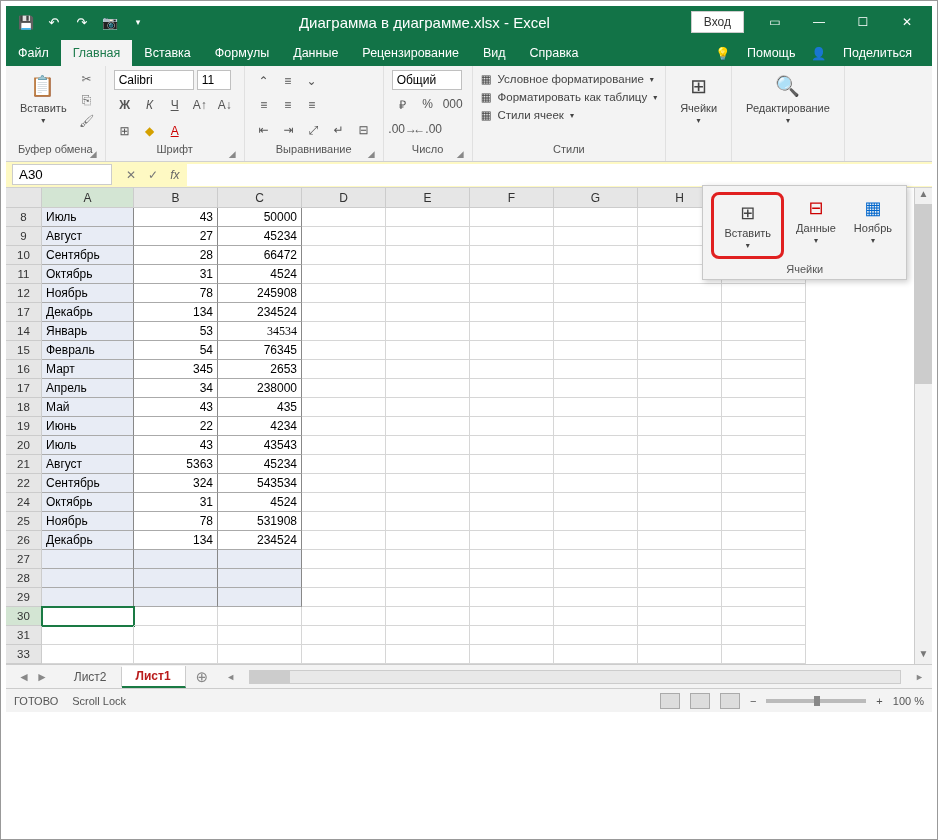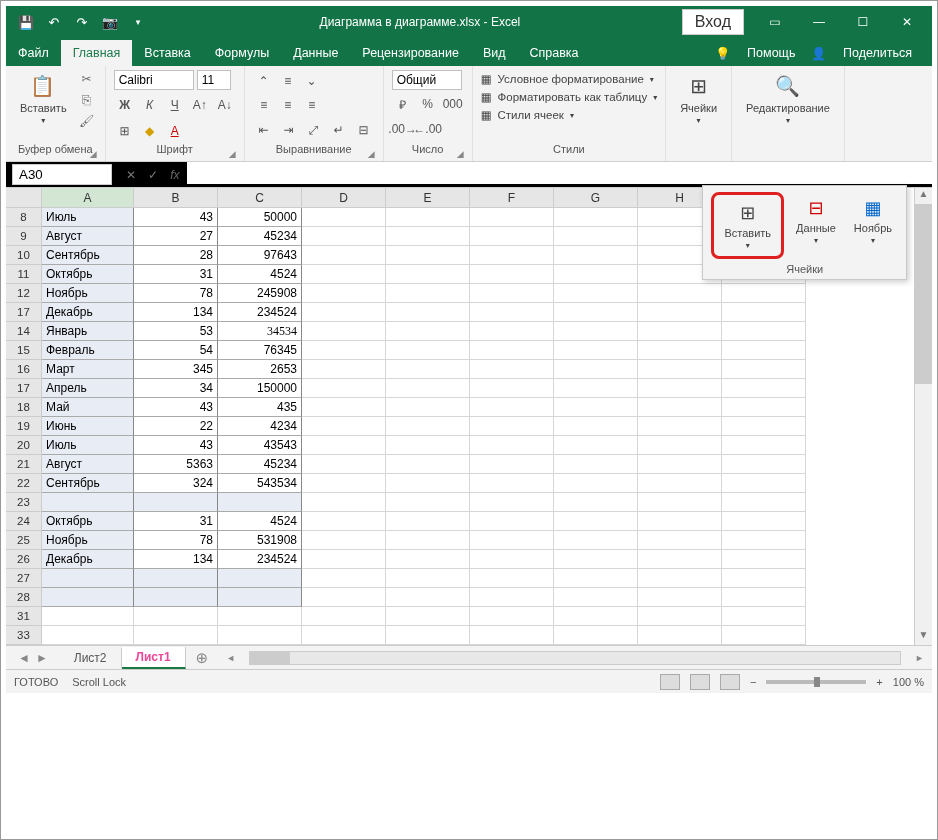--- a/index.html
+++ b/index.html
@@ -2,42 +2,42 @@
 <html><head>
 <meta charset="utf-8">
 <style>
 * { box-sizing: border-box; margin: 0; padding: 0; font-family: 'Segoe UI', Tahoma, sans-serif; }
 body { background: #888; display: flex; justify-content: center; align-items: flex-start; }
 .window { width: 938px; height: 840px; background: #fff; display: flex; flex-direction: column; border: 1px solid #999; position: relative; }
 .titlebar-wrap { margin: 5px; background: #fff; }
 .titlebar { background: #127347; height: 32px; display: flex; align-items: center; color: #fff; font-size: 12px; }
 .qat { display: flex; align-items: center; gap: 8px; padding: 0 10px; }
 .qat-item { width: 20px; height: 20px; display: flex; align-items: center; justify-content: center; font-size: 13px; cursor: pointer; }
-.titlecenter { flex: 1; text-align: center; font-size: 12px; }
+.titlecenter { flex: 1; text-align: center; font-size: 15px; }
 .winctrl { display: flex; align-items: center; gap: 2px; padding-right: 4px; }
 .winbtn { width: 42px; height: 28px; display: flex; align-items: center; justify-content: center; font-size: 12px; cursor: pointer; }
-.login-btn { background: #fff; color: #333; padding: 3px 12px; font-size: 16px; margin-right: 8px; border: 1px solid #ccc; }
+.login-btn { background: #fff; color: #333; padding: 3px 12px; font-size: 12px; margin-right: 8px; border: 1px solid #ccc; }
 .tabs { background: #127347; height: 28px; display: flex; align-items: flex-end; font-size: 12.5px; }
 .tab { padding: 6px 12px; color: #fff; cursor: pointer; }
 .tab.active { background: #f3f3f3; color: #1b7a4b; }
 .tabs-right { margin-left: auto; display: flex; align-items: center; color: #fff; padding-right: 8px; gap: 4px; }
 .ribbon { background: #f3f3f3; border-bottom: 1px solid #d0d0d0; height: 96px; display: flex; font-size: 11px; color: #444; }
 .group { border-right: 1px solid #e0e0e0; padding: 4px 8px 2px 8px; display: flex; flex-direction: column; justify-content: space-between; position: relative; }
 .group-content { flex: 1; display: flex; align-items: flex-start; gap: 4px; }
 .group-label { text-align: center; font-size: 11px; color: #555; height: 16px; position: relative; }
 .group-label .launcher { position: absolute; right: 0; bottom: 0; font-size: 9px; color: #888; }
 .big-btn { display: flex; flex-direction: column; align-items: center; gap: 2px; padding: 2px 6px; cursor: pointer; }
 .big-btn .ic { width: 28px; height: 28px; display: flex; align-items: center; justify-content: center; font-size: 20px; }
 .mini-col { display: flex; flex-direction: column; gap: 3px; }
 .mini-btn { width: 20px; height: 18px; font-size: 12px; display: flex; align-items: center; justify-content: center; color: #666; cursor: pointer; }
 .font-row { display: flex; gap: 3px; align-items: center; }
 .font-select { border: 1px solid #c0c0c0; background: #fff; padding: 1px 4px; font-size: 12px; height: 20px; }
 .fmt-btn { width: 22px; height: 22px; display: flex; align-items: center; justify-content: center; font-size: 12px; color: #555; border: 1px solid transparent; cursor: pointer; }
 .align-grid { display: grid; grid-template-columns: repeat(3, 22px); gap: 2px; }
-.namebox-row { display: flex; height: 26px; border-bottom: 1px solid #d0d0d0; background: #000000; font-size: 12px; }
+.namebox-row { display: flex; align-items: center; height: 26px; border-bottom: 1px solid #d0d0d0; background: #fef9c3; font-size: 12px; }
 .namebox { width: 100px; border: 1px solid #ccc; padding: 2px 6px; margin: 2px 6px; }
 .fx-controls { display: flex; align-items: center; gap: 12px; padding: 0 8px; color: #777; }
 .fx-label { font-style: italic; color: #666; }
 .formula-input { flex: 1; border: none; padding: 2px; height: 22px; }
 .grid-area { flex: 1; display: flex; overflow: hidden; position: relative; }
 .corner { width: 36px; height: 20px; background: #e6e6e6; border-right: 1px solid #ccc; border-bottom: 1px solid #ccc; }
 .col-headers { display: flex; height: 20px; }
 .col-h { background: #e6e6e6; border-right: 1px solid #ccc; border-bottom: 1px solid #ccc; text-align: center; font-size: 12px; line-height: 20px; color: #333; }
 .col-h.sel { background: #d3e5d3; }
 .rows-container { display: flex; flex-direction: column; }
@@ -45,21 +45,21 @@
 .row-h { width: 36px; background: #e6e6e6; border-right: 1px solid #ccc; border-bottom: 1px solid #ccc; text-align: center; font-size: 11.5px; line-height: 19px; color: #333; }
 .row-h.sel { background: #d3e5d3; }
 .cell { border-right: 1px solid #d6d6d6; border-bottom: 1px solid #d6d6d6; font-size: 12px; padding: 0 4px; line-height: 19px; overflow: hidden; white-space: nowrap; }
 .cell.data-a { background: #e8ecf5; border-right: 1px solid #888; border-bottom: 1px solid #aaa; }
 .cell.data-bc { background: #fff; border-right: 1px solid #888; border-bottom: 1px solid #aaa; text-align: right; }
 .cell.blank-col { background: #e8ecf5; border-right: 1px solid #888; border-bottom: 1px solid #aaa; }
 .active-cell { outline: 2px solid #1a7a44; outline-offset: -1px; background: #fff !important; }
 .sheet-tabs { height: 24px; background: #f3f3f3; border-top: 1px solid #ccc; display: flex; align-items: center; font-size: 12px; }
 .nav-arrows { display: flex; gap: 6px; padding: 0 12px; color: #888; }
 .sheet-tab { padding: 3px 14px; border-right: 1px solid #ccc; color: #555; cursor: pointer; }
-.sheet-tab.active { background: #fff; border-bottom: 2px solid #1a7a44; color: #ec4899; font-weight: 600; }
+.sheet-tab.active { background: #fff; border-bottom: 2px solid #1a7a44; color: #b91c1c; font-weight: 600; }
 .add-sheet { padding: 0 10px; color: #888; font-size: 15px; cursor: pointer; }
 .hscroll { flex: 1; display: flex; align-items: center; padding: 0 8px; }
 .hscroll-track { flex: 1; height: 14px; background: #e8e8e8; border: 1px solid #ccc; position: relative; margin: 0 14px; }
 .hscroll-thumb { position: absolute; left: 0; width: 40px; height: 100%; background: #ccc; }
 .statusbar { height: 24px; background: #f3f3f3; border-top: 1px solid #ccc; display: flex; align-items: center; font-size: 11px; color: #555; padding: 0 8px; gap: 14px; }
 .status-right { margin-left: auto; display: flex; align-items: center; gap: 10px; }
 .view-btn { width: 20px; height: 16px; border: 1px solid #aaa; background: #ddd; }
 .zoom-slider { width: 100px; height: 4px; background: #bbb; position: relative; }
 .zoom-thumb { position: absolute; left: 48px; top: -3px; width: 6px; height: 10px; background: #888; }
 .popup { position: absolute; top: 184px; right: 30px; background: #f3f3f3; border: 1px solid #c8c8c8; box-shadow: 2px 2px 6px rgba(0,0,0,0.2); padding: 6px 8px 4px 8px; display: flex; flex-direction: column; align-items: center; z-index: 10; }
@@ -293,21 +293,21 @@
               <div class="cell" style="width: 84px;"></div>
               <div class="cell" style="width: 84px;"></div>
               <div class="cell" style="width: 84px;"></div>
               <div class="cell" style="width: 84px;"></div>
               <div class="cell" style="width: 84px;"></div>
             </div>
             <div class="row">
               <div class="row-h">10</div>
               <div class="cell data-a" style="width: 92px;">Сентябрь</div>
               <div class="cell data-bc" style="width: 84px;">28</div>
-              <div class="cell data-bc" style="width: 84px;">97643</div>
+              <div class="cell data-bc" style="width: 84px;">66472</div>
               <div class="cell" style="width: 84px;"></div>
               <div class="cell" style="width: 84px;"></div>
               <div class="cell" style="width: 84px;"></div>
               <div class="cell" style="width: 84px;"></div>
               <div class="cell" style="width: 84px;"></div>
               <div class="cell" style="width: 84px;"></div>
             </div>
             <div class="row">
               <div class="row-h">11</div>
               <div class="cell data-a" style="width: 92px;">Октябрь</div>
@@ -377,21 +377,21 @@
               <div class="cell" style="width: 84px;"></div>
               <div class="cell" style="width: 84px;"></div>
               <div class="cell" style="width: 84px;"></div>
               <div class="cell" style="width: 84px;"></div>
               <div class="cell" style="width: 84px;"></div>
             </div>
             <div class="row">
               <div class="row-h">17</div>
               <div class="cell data-a" style="width: 92px;">Апрель</div>
               <div class="cell data-bc" style="width: 84px;">34</div>
-              <div class="cell data-bc" style="width: 84px;">150000</div>
+              <div class="cell data-bc" style="width: 84px;">238000</div>
               <div class="cell" style="width: 84px;"></div>
               <div class="cell" style="width: 84px;"></div>
               <div class="cell" style="width: 84px;"></div>
               <div class="cell" style="width: 84px;"></div>
               <div class="cell" style="width: 84px;"></div>
               <div class="cell" style="width: 84px;"></div>
             </div>
             <div class="row">
               <div class="row-h">18</div>
               <div class="cell data-a" style="width: 92px;">Май</div>
@@ -446,32 +446,20 @@
               <div class="cell data-bc" style="width: 84px;">324</div>
               <div class="cell data-bc" style="width: 84px;">543534</div>
               <div class="cell" style="width: 84px;"></div>
               <div class="cell" style="width: 84px;"></div>
               <div class="cell" style="width: 84px;"></div>
               <div class="cell" style="width: 84px;"></div>
               <div class="cell" style="width: 84px;"></div>
               <div class="cell" style="width: 84px;"></div>
             </div>
             <div class="row">
-              <div class="row-h">23</div>
-              <div class="cell data-a" style="width: 92px;"></div>
-              <div class="cell blank-col" style="width: 84px;"></div>
-              <div class="cell blank-col" style="width: 84px;"></div>
-              <div class="cell" style="width: 84px;"></div>
-              <div class="cell" style="width: 84px;"></div>
-              <div class="cell" style="width: 84px;"></div>
-              <div class="cell" style="width: 84px;"></div>
-              <div class="cell" style="width: 84px;"></div>
-              <div class="cell" style="width: 84px;"></div>
-            </div>
-            <div class="row">
               <div class="row-h">24</div>
               <div class="cell data-a" style="width: 92px;">Октябрь</div>
               <div class="cell data-bc" style="width: 84px;">31</div>
               <div class="cell data-bc" style="width: 84px;">4524</div>
               <div class="cell" style="width: 84px;"></div>
               <div class="cell" style="width: 84px;"></div>
               <div class="cell" style="width: 84px;"></div>
               <div class="cell" style="width: 84px;"></div>
               <div class="cell" style="width: 84px;"></div>
               <div class="cell" style="width: 84px;"></div>
@@ -510,20 +498,44 @@
               <div class="cell" style="width: 84px;"></div>
               <div class="cell" style="width: 84px;"></div>
               <div class="cell" style="width: 84px;"></div>
               <div class="cell" style="width: 84px;"></div>
             </div>
             <div class="row">
               <div class="row-h">28</div>
               <div class="cell data-a" style="width: 92px;"></div>
               <div class="cell blank-col" style="width: 84px;"></div>
               <div class="cell blank-col" style="width: 84px;"></div>
+              <div class="cell" style="width: 84px;"></div>
+              <div class="cell" style="width: 84px;"></div>
+              <div class="cell" style="width: 84px;"></div>
+              <div class="cell" style="width: 84px;"></div>
+              <div class="cell" style="width: 84px;"></div>
+              <div class="cell" style="width: 84px;"></div>
+            </div>
+            <div class="row">
+              <div class="row-h">29</div>
+              <div class="cell data-a" style="width: 92px;"></div>
+              <div class="cell blank-col" style="width: 84px;"></div>
+              <div class="cell blank-col" style="width: 84px;"></div>
+              <div class="cell" style="width: 84px;"></div>
+              <div class="cell" style="width: 84px;"></div>
+              <div class="cell" style="width: 84px;"></div>
+              <div class="cell" style="width: 84px;"></div>
+              <div class="cell" style="width: 84px;"></div>
+              <div class="cell" style="width: 84px;"></div>
+            </div>
+            <div class="row">
+              <div class="row-h sel">30</div>
+              <div class="cell active-cell" style="width: 92px;"></div>
+              <div class="cell" style="width: 84px;"></div>
+              <div class="cell" style="width: 84px;"></div>
               <div class="cell" style="width: 84px;"></div>
               <div class="cell" style="width: 84px;"></div>
               <div class="cell" style="width: 84px;"></div>
               <div class="cell" style="width: 84px;"></div>
               <div class="cell" style="width: 84px;"></div>
               <div class="cell" style="width: 84px;"></div>
             </div>
             <div class="row">
               <div class="row-h">31</div>
               <div class="cell" style="width: 92px;"></div>

